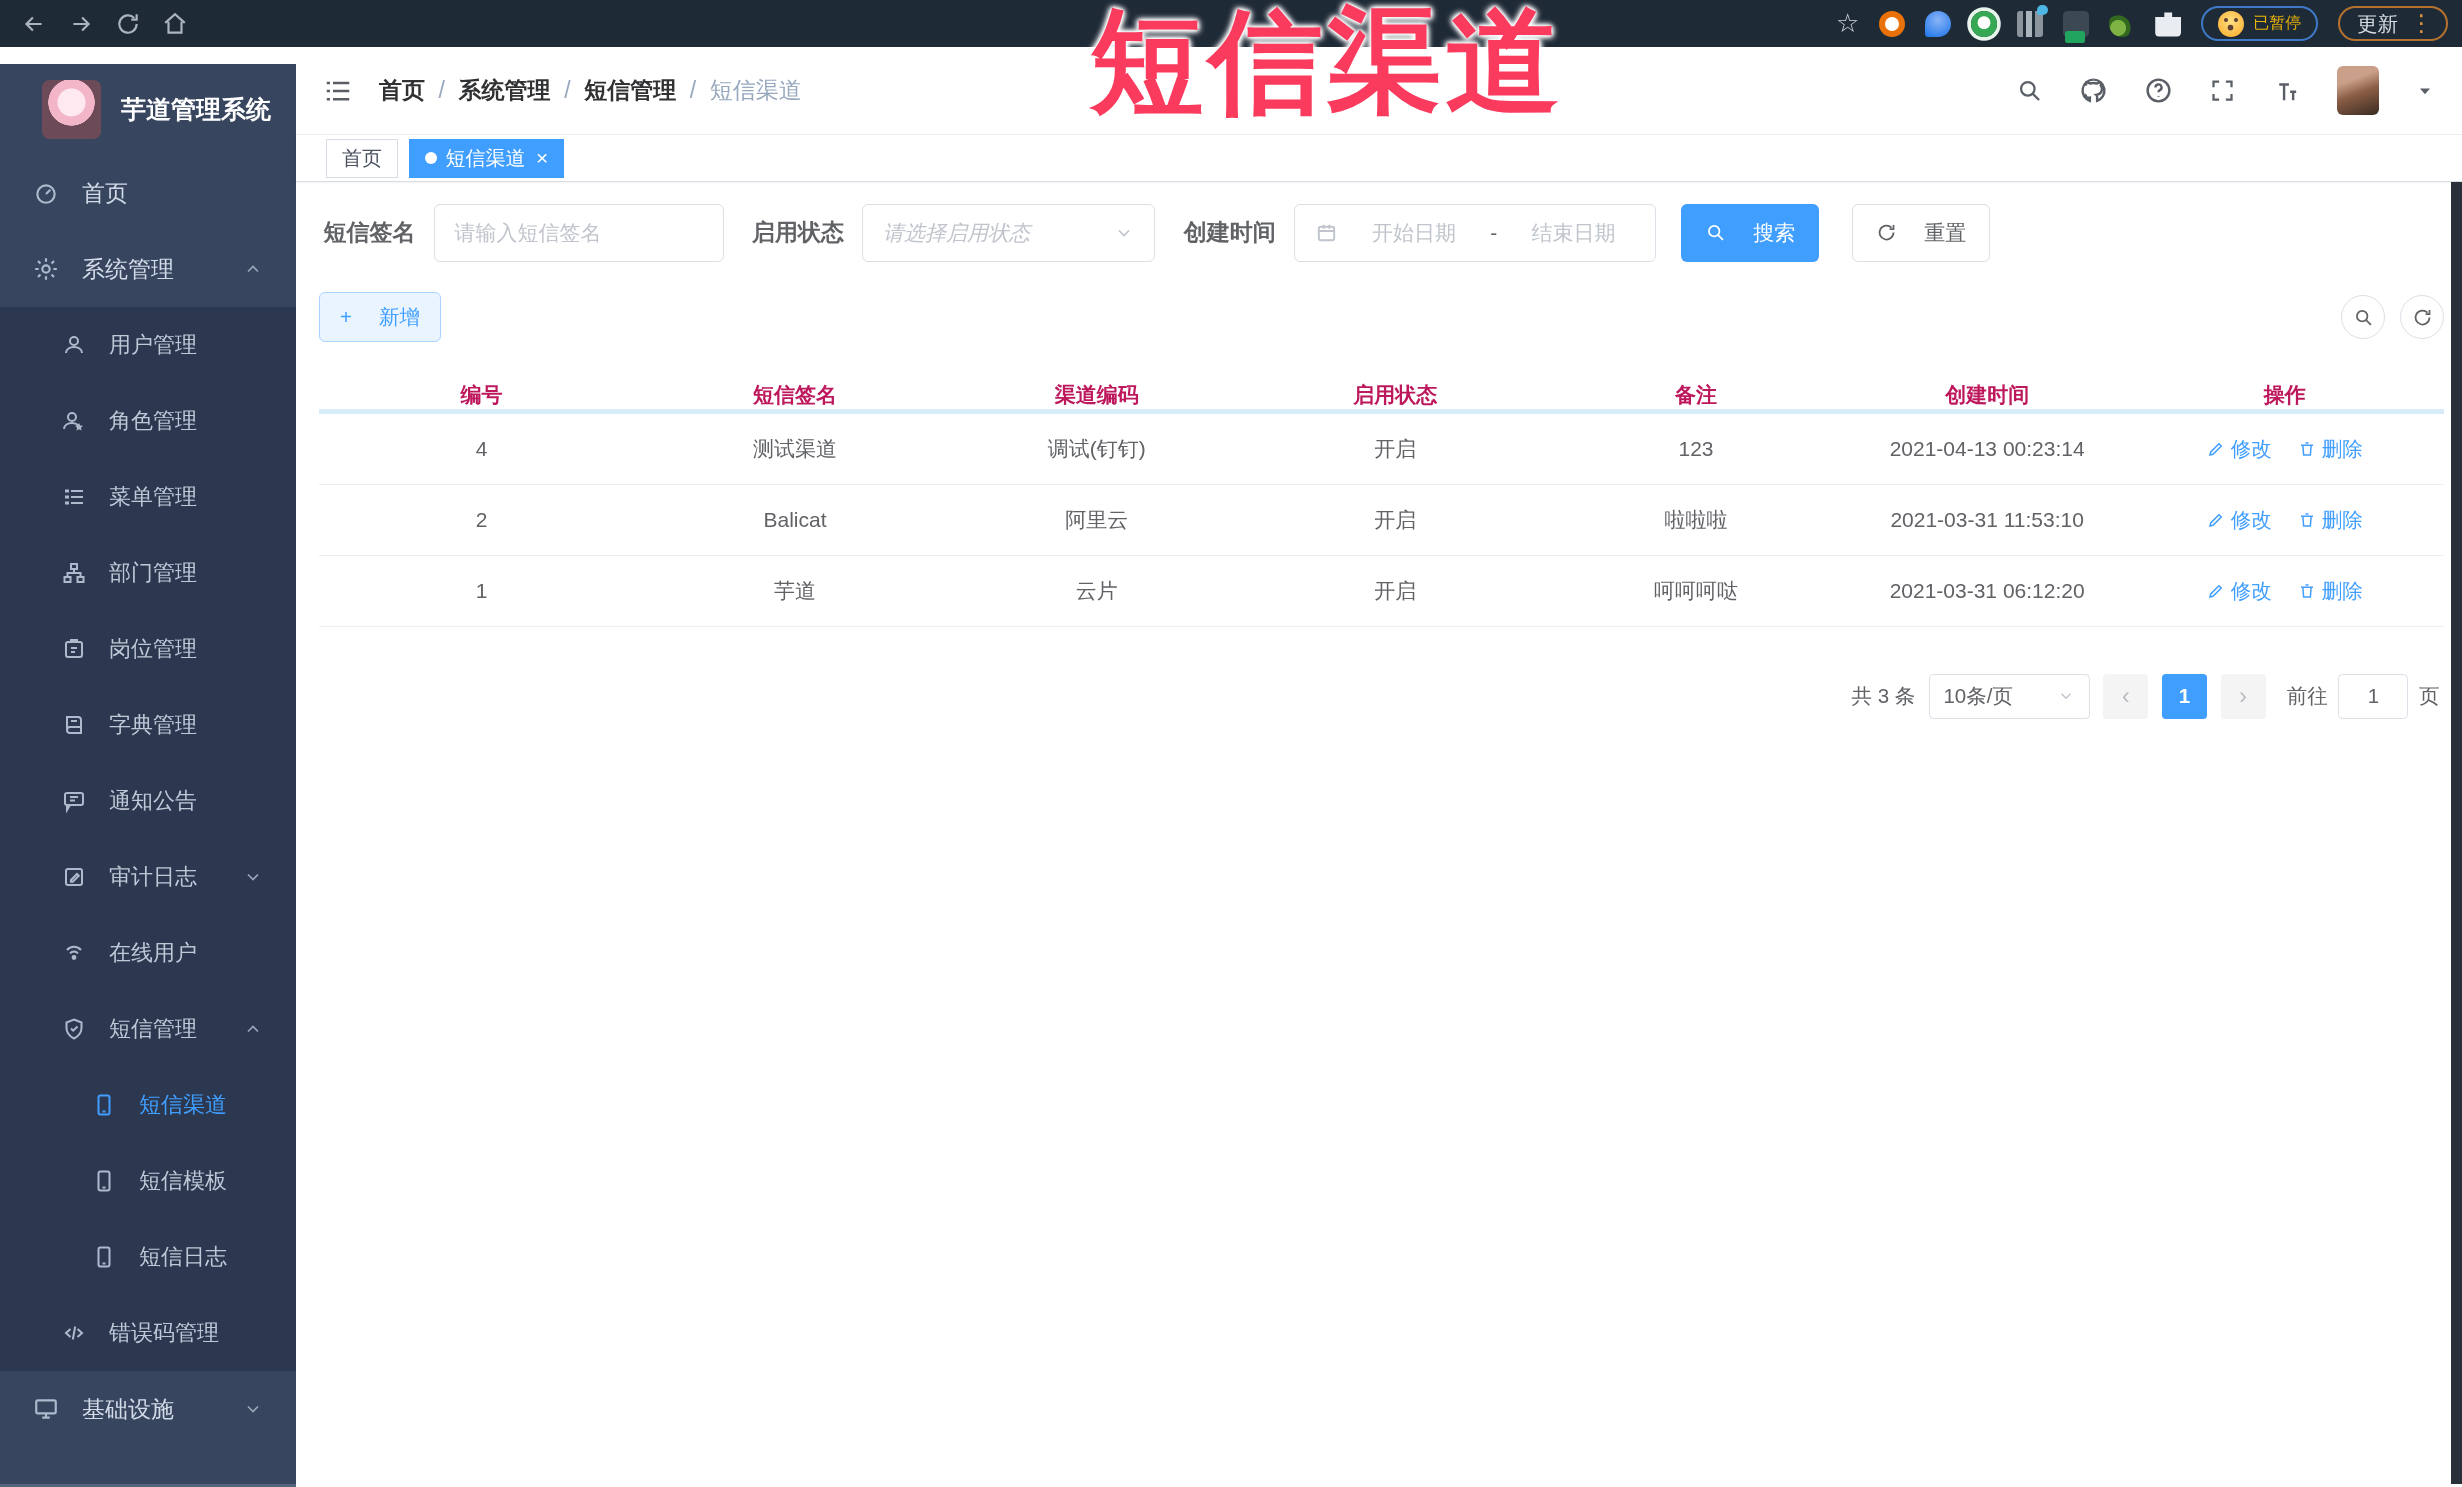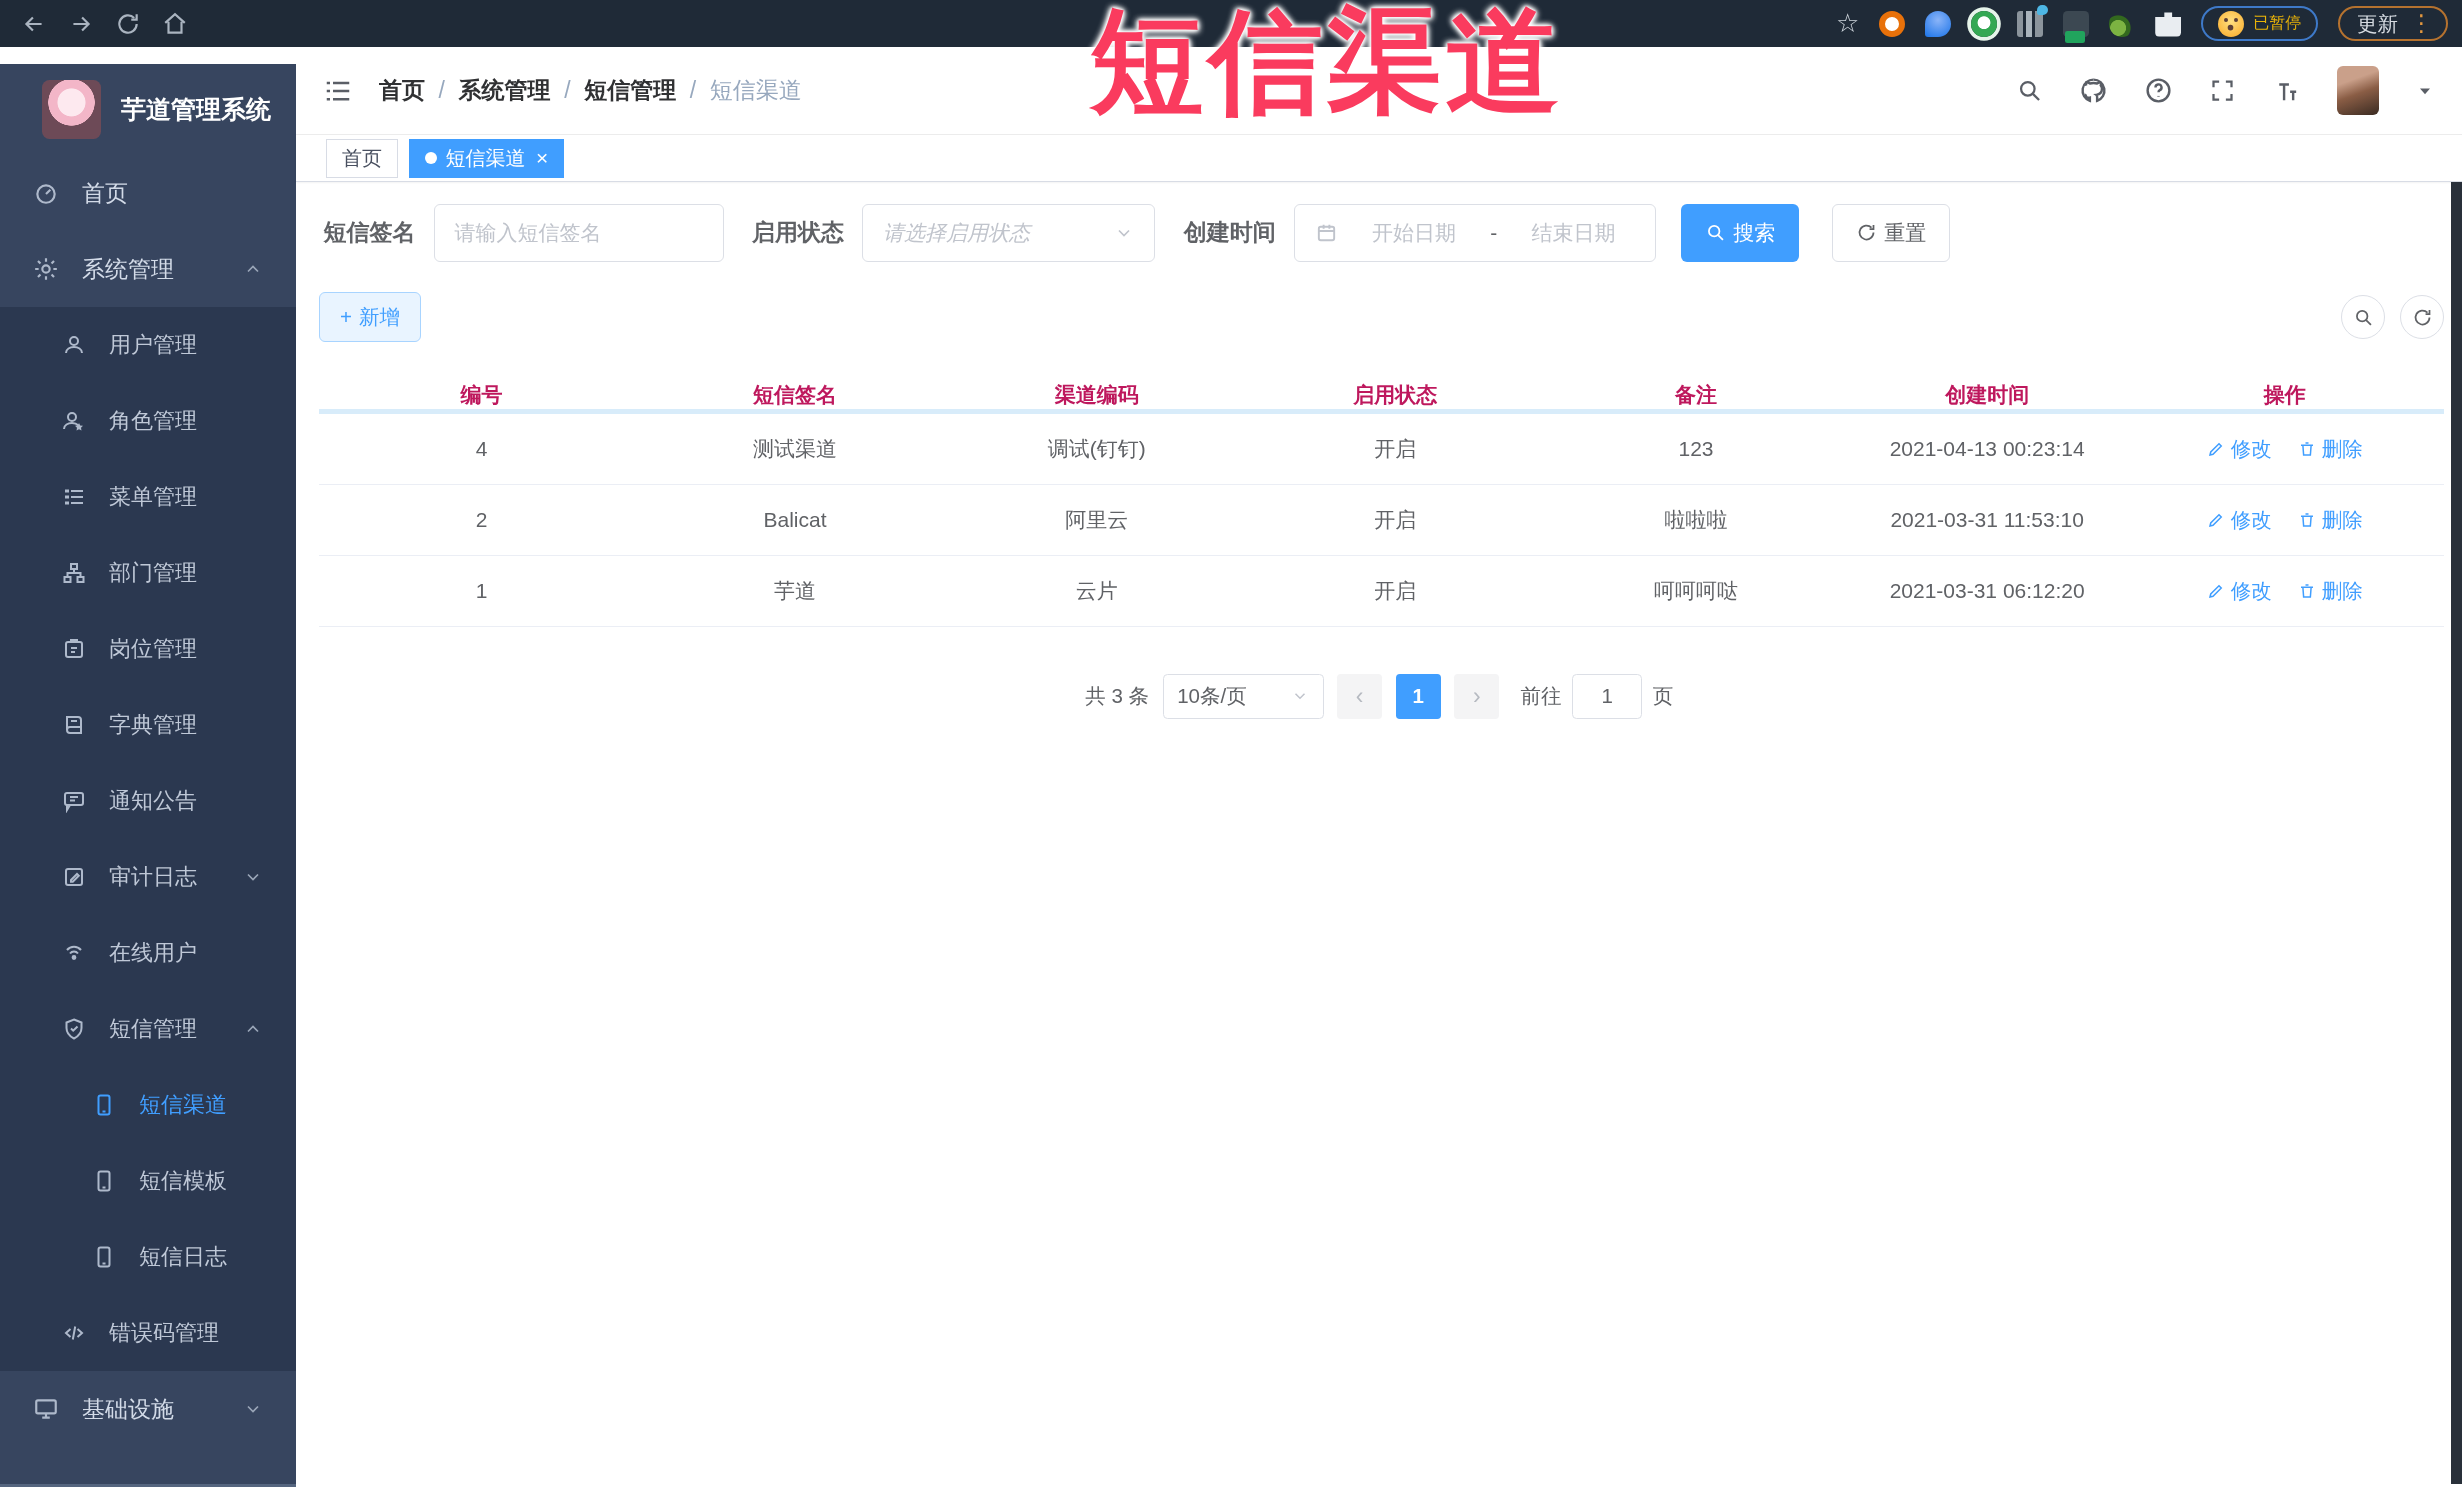--- a/index.html
+++ b/index.html
@@ -98,21 +98,21 @@
   .flabel { font-weight:bold; color:#606266; white-space:nowrap; margin-left:10.6px; }
   .flabel:first-child { margin-left:4.5px; }
   .inp { height:58px; border:0.8px solid #dcdfe6; border-radius:6px; background:#fff; display:flex;
     align-items:center; padding:0 20px; color:#c0c4cc; font-size:21px; gap:10.6px; }
   .inp.sign { width:290px; }
   .inp.status { width:293px; justify-content:space-between;font-style:italic; }
   .inp .chev { color:#c0c4cc; display:flex; }
   .inp.range { width:362px; gap:15px; }
   .inp.range .ph { flex:1; text-align:center; }
   .inp.range .rsep { color:#606266; }
-  .btn { height:58px; border-radius:6px; display:flex; align-items:center; gap:7px; padding:0 23px;
+  .btn { height:58px; border-radius:6px; display:flex; align-items:center; gap:27px; padding:0 23px;
     font-size:21px; cursor:pointer; border:0.8px solid transparent; }
   .btn.primary { background:#409eff; color:#fff; margin-left:7.6px; }
   .btn.plainwhite { background:#fff; border-color:#dcdfe6; color:#606266; margin-left:15px; }
 
   .toolbar { display:flex; align-items:center; height:50px; margin-bottom:6px; }
   .btn.addplain { height:50px; background:#e9f4ff; border-color:#a8d4ff; color:#409eff; padding:0 20px; font-size:20.5px; }
   .toolbar .spacer { flex:1; }
   .circle-btn { width:44px; height:44px; border-radius:50%; border:0.8px solid #dcdfe6; background:#fff;
     color:#606266; display:flex; align-items:center; justify-content:center; margin-left:15px; cursor:pointer; }
 
@@ -121,21 +121,21 @@
   .trow { display:flex; align-items:center; }
   .trow.head { height:61px; font-weight:bold; color:#be185d;align-items:flex-end; }
   .blueline { height:4.5px; background:#d8ecfa; }
   .trow.body { height:71px; border-bottom:0.8px solid #ebeef5; }
   .td { text-align:center; padding:0 7.6px; overflow:hidden; white-space:nowrap; }
   .c0{width:15.3%}.c1{width:14.2%}.c2{width:14.2%}.c3{width:13.9%}.c4{width:14.4%}.c5{width:13.0%}.c6{width:15.0%}
   .actions { display:flex; justify-content:center; gap:26px; }
   .alink { color:#409eff; display:flex; align-items:center; gap:6px; font-size:20.5px; cursor:pointer; }
 
   
-  .pager { margin-top:47px; display:flex; align-items:center; justify-content:center; gap:13.6px;
+  .pager { margin-top:47px; display:flex; align-items:center; justify-content:flex-end; gap:13.6px;
     font-size:20.5px; color:#606266; padding-right:4.5px; }
   .psel { width:161px; height:45px; border:0.8px solid #dcdfe6; border-radius:4.5px; display:flex;
     align-items:center; justify-content:space-between; padding:0 13.6px; color:#606266; cursor:pointer; }
   .psel .chev { color:#c0c4cc; display:flex; }
   .pbtn { min-width:45px; height:45px; border-radius:3.8px; background:#f4f4f5; color:#b6bac1;
     display:flex; align-items:center; justify-content:center; font-size:23px; cursor:pointer; }
   .pbtn.page { background:#409eff; color:#fff; font-weight:bold; font-size:20.5px; }
   .goto { display:flex; align-items:center; gap:10.6px; margin-left:7.6px; }
   .ginp { width:70px; height:45px; border:0.8px solid #dcdfe6; border-radius:4.5px; display:flex;
     align-items:center; justify-content:center; color:#606266; }

